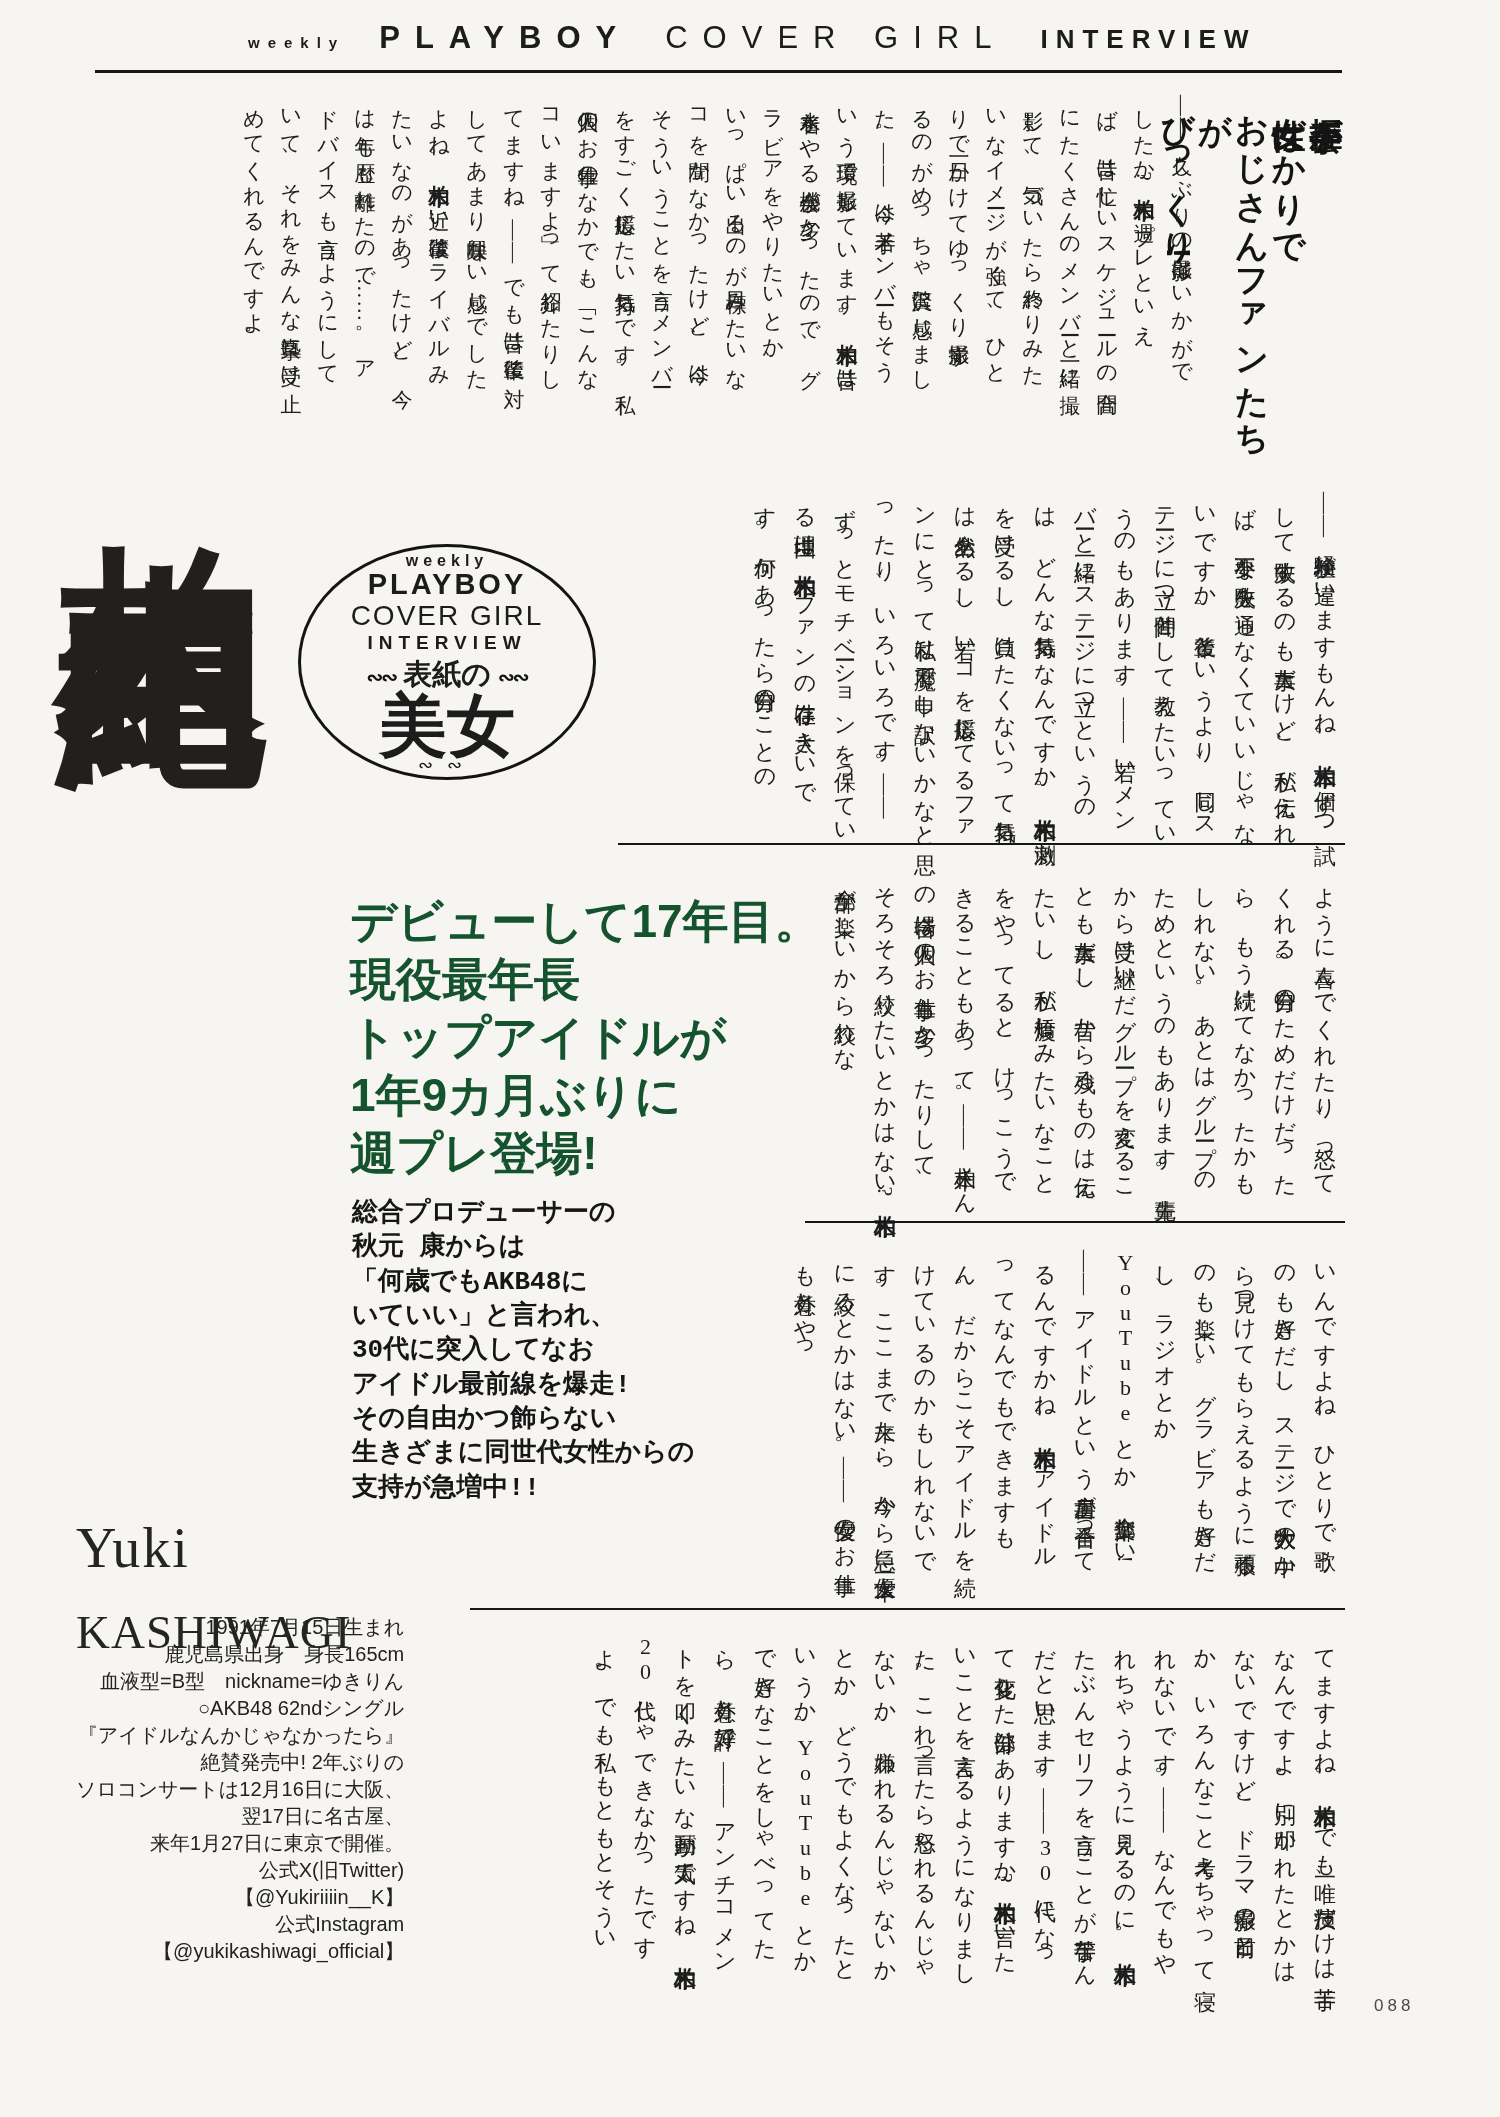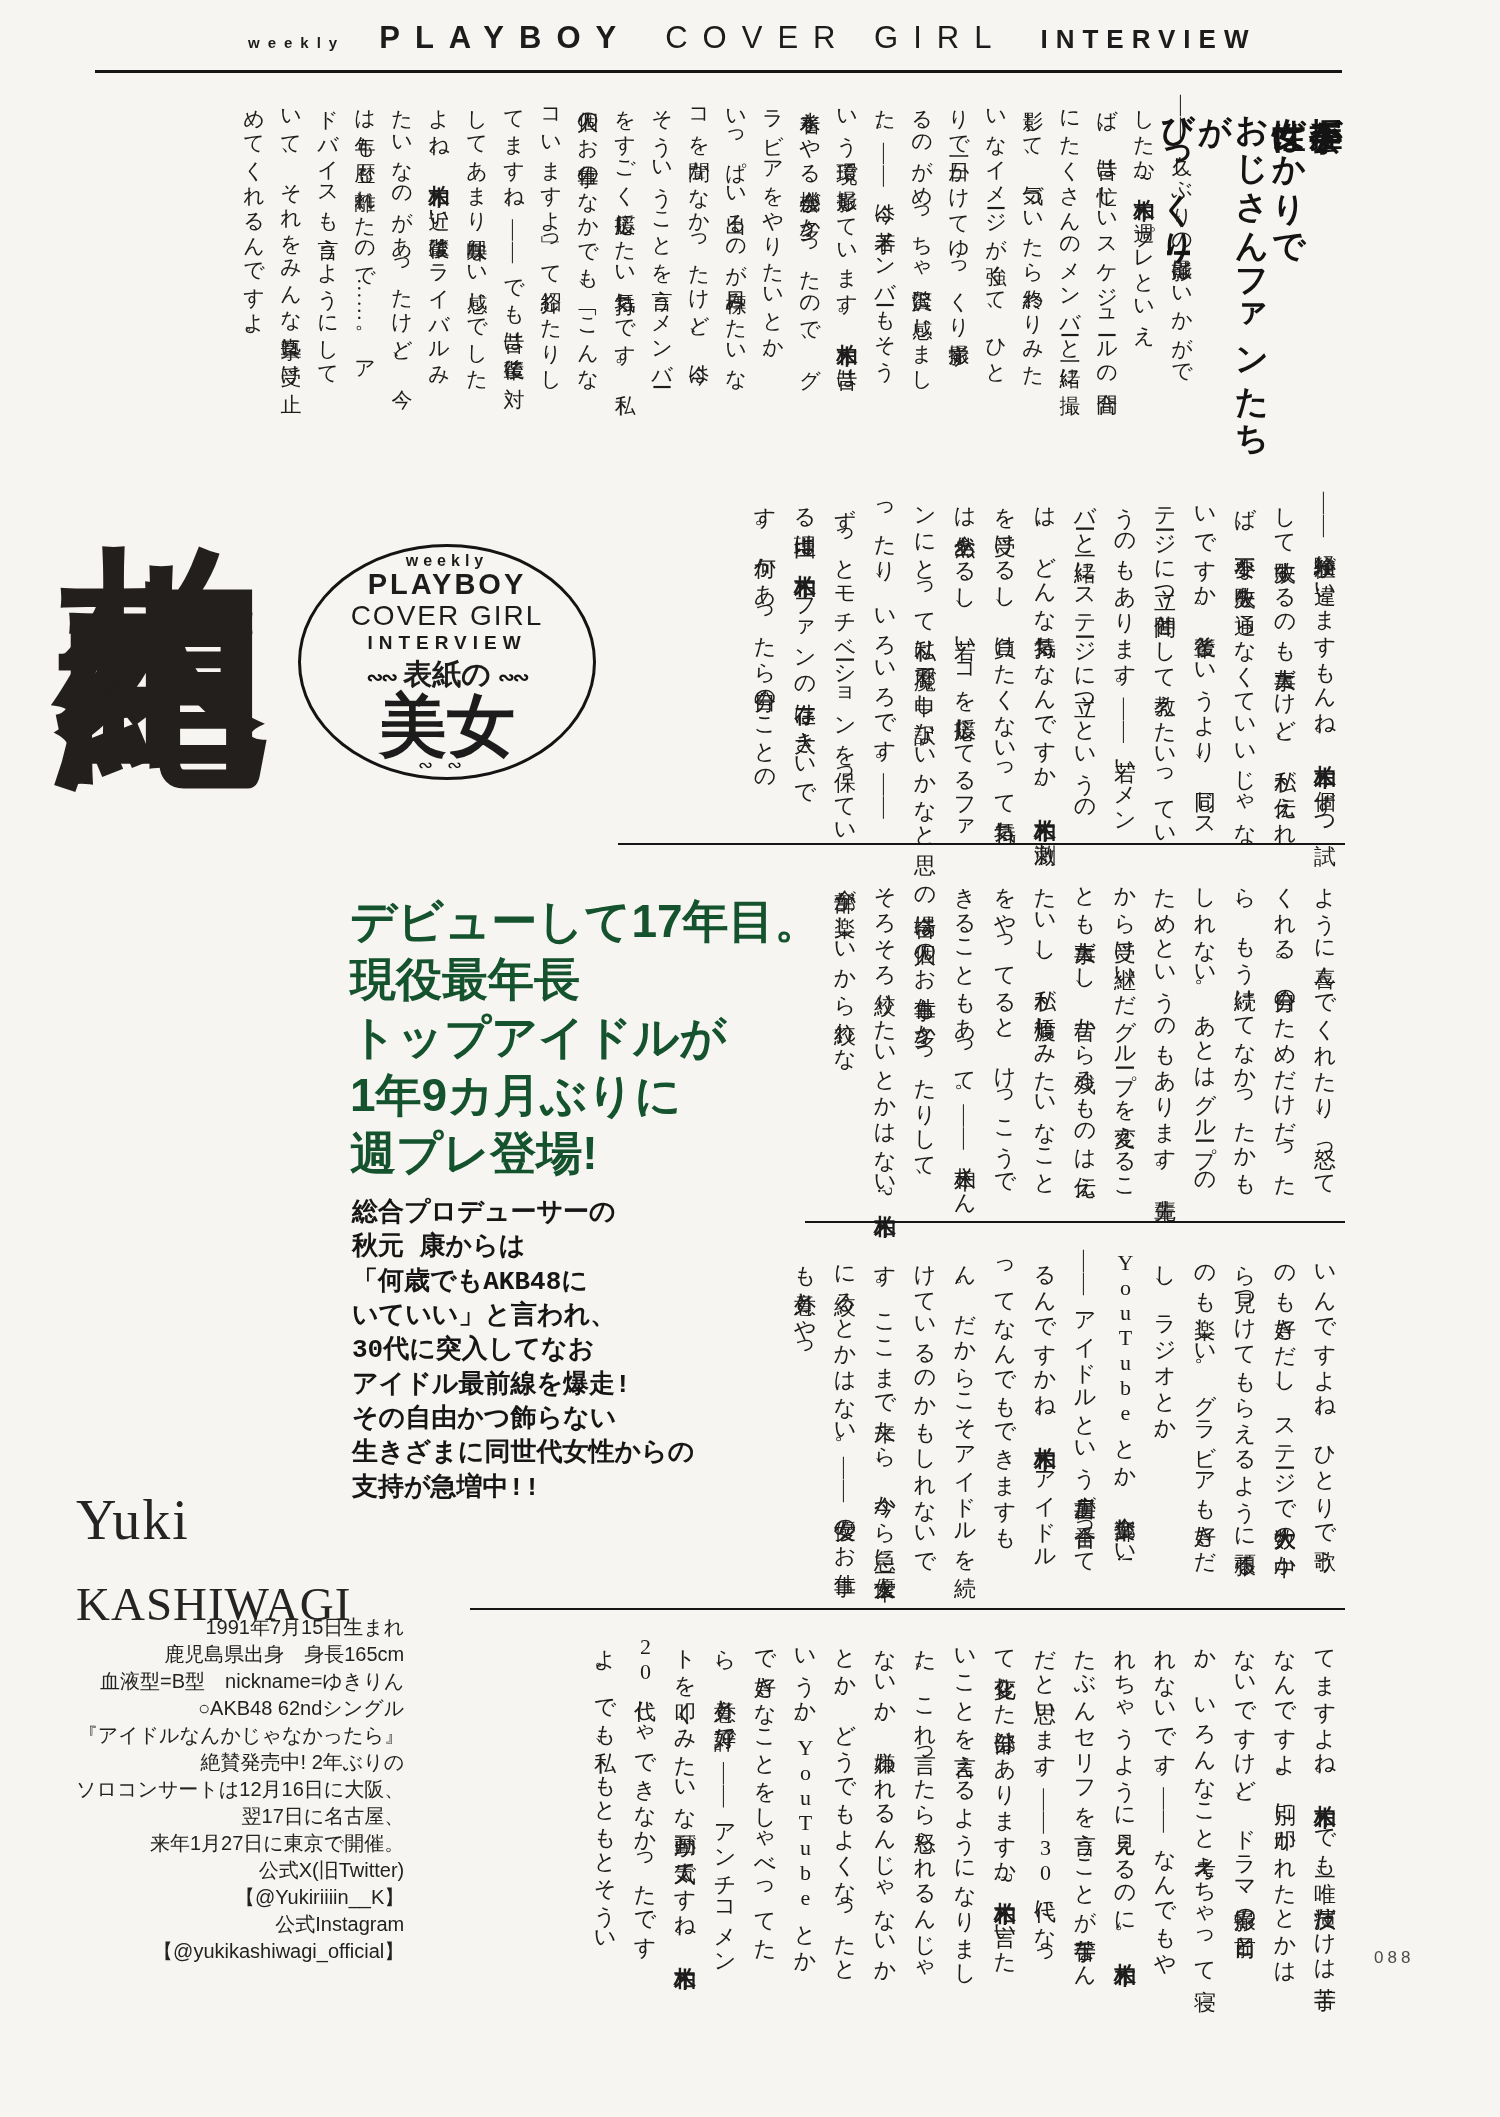--- a/index.html
+++ b/index.html
@@ -71,29 +71,29 @@
   
   #title-v{
     position:absolute;left:52px;top:378px;
     writing-mode:vertical-rl;text-orientation:upright;
     font-family:"Liberation Serif","DejaVu Serif",serif;
     font-weight:900;font-size:208px;line-height:1.06;letter-spacing:16px;
     color:#231f1c;
   }
   
   #name{position:absolute;left:76px;top:1492px;color:#242424;}
-  .n-first{display:block;font-size:56px;line-height:1;letter-spacing:2px;}
+  .n-first{display:block;font-size:56px;line-height:1;letter-spacing:2px;margin-top:28px;}
   .n-last{display:block;font-size:47px;line-height:1.2;letter-spacing:1px;margin-top:28px;}
   #profile{
     position:absolute;left:76px;top:1614px;white-space:pre-line;
     font-family:"Liberation Sans","DejaVu Sans",sans-serif;
     font-size:20px;line-height:27px;color:#222;text-align:right;
   }
   #pagenum{
-    position:absolute;left:1374px;top:1948px;
+    position:absolute;left:1374px;top:1996px;
     font-family:"Liberation Sans","DejaVu Sans",sans-serif;
     font-size:17px;letter-spacing:4px;color:#4a4a4a;
   }
 </style>
 </head>
 <body>
 
 <div id="header">
   <span class="h-weekly">weekly</span>
   <span class="h-playboy">PLAYBOY</span>

